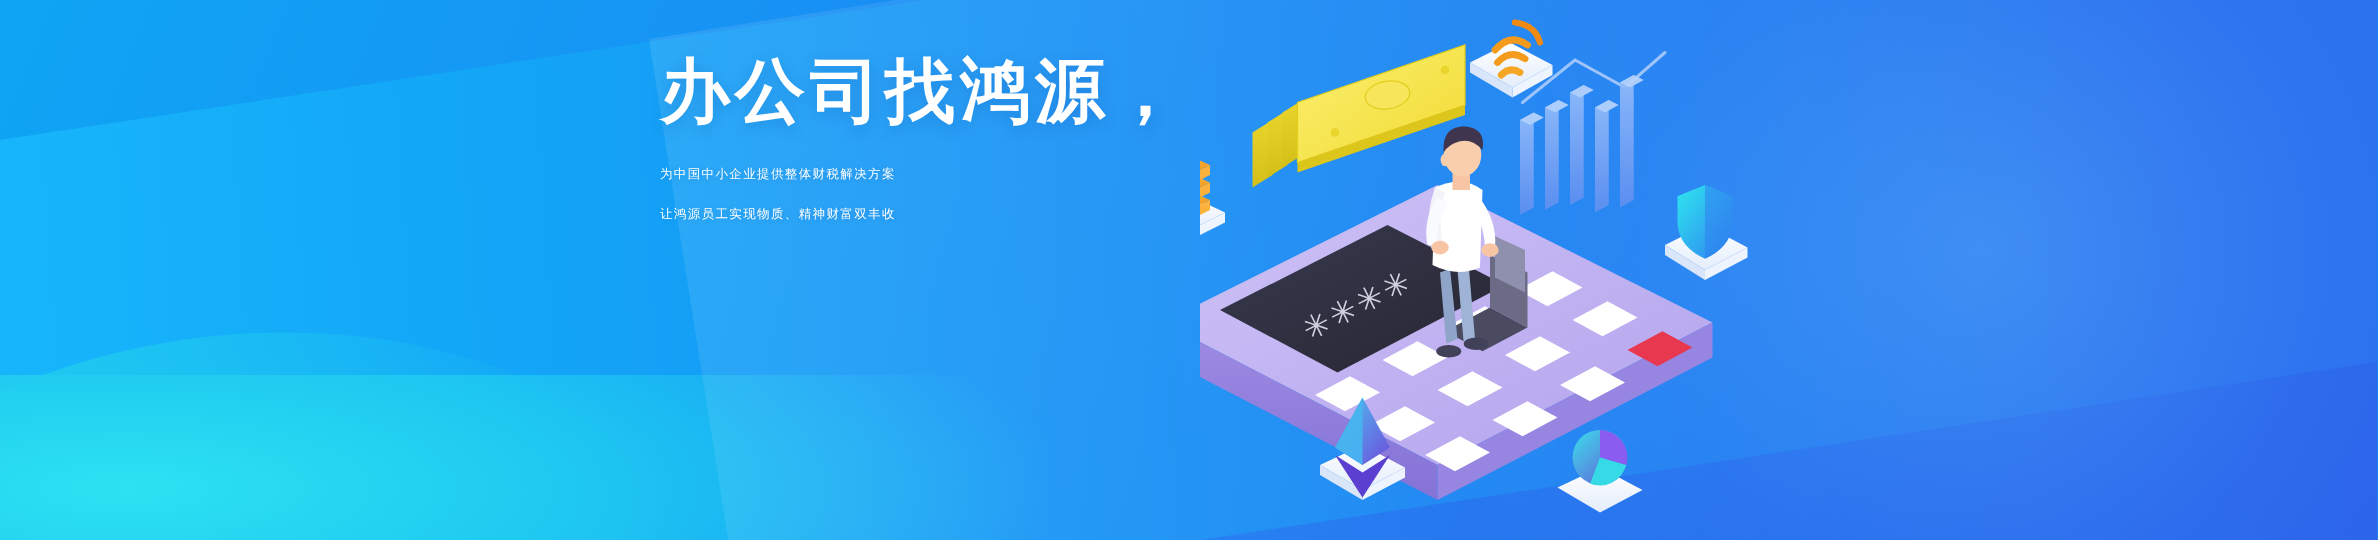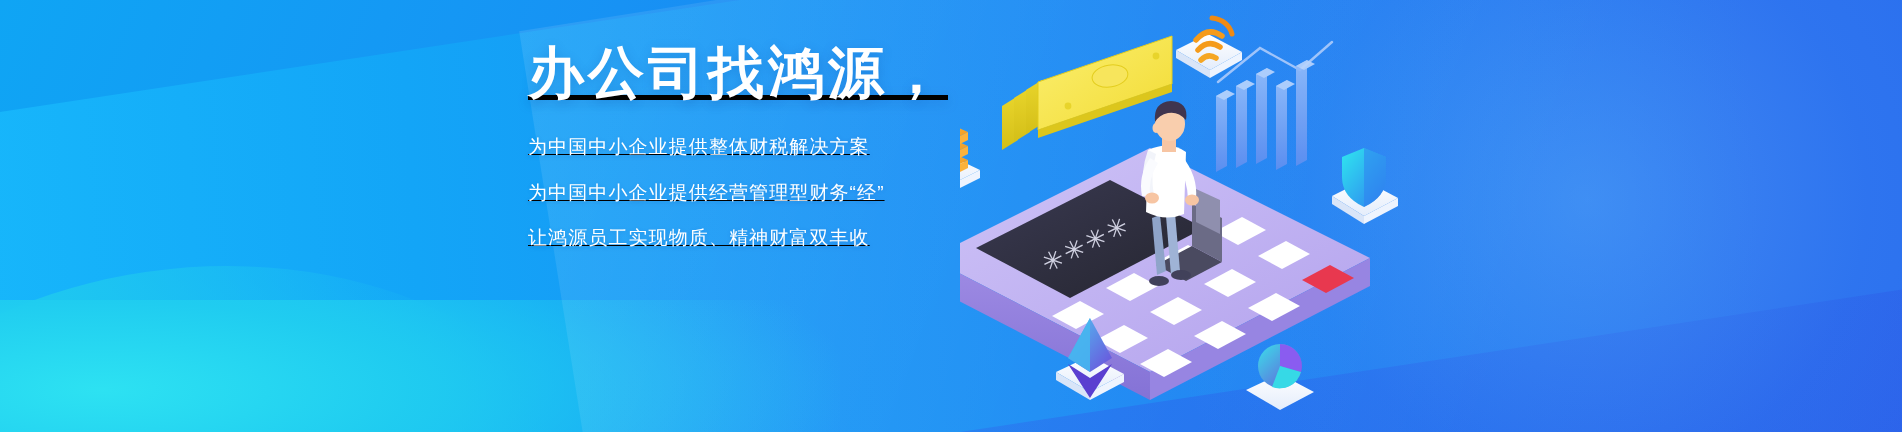--- a/index.html
+++ b/index.html
@@ -36,30 +36,30 @@
     position:absolute;right:-180px;top:-180px;width:900px;height:760px;
     background:radial-gradient(circle at 45% 50%,rgba(120,200,255,.30) 0%,rgba(80,160,250,.10) 45%,rgba(40,110,240,0) 72%);
   }
   .bg-diag-hi{
     position:absolute;left:560px;top:-90px;width:1500px;height:640px;
     background:linear-gradient(118deg,rgba(255,255,255,.10) 0%,rgba(255,255,255,.03) 40%,rgba(255,255,255,0) 65%);
     transform:rotate(-9deg);
   }
 
   
-  .copy{position:absolute;left:528px;top:40px;width:470px;text-decoration:underline;}
+  .copy{position:absolute;left:528px;top:40px;width:470px;}
   .headline{
     color:#ffffff;font-weight:bold;font-size:56px;line-height:1.18;
     letter-spacing:4px;white-space:nowrap;
     text-shadow:0 3px 12px rgba(10,60,150,.22);
   }
   .headline .l2{margin-left:0px;}
   .sublist{margin-top:26px;}
   .subline{
-    color:#ffffff;font-size:19px;line-height:1.55;
+    color:#ffffff;font-size:10px;line-height:1.55;
     letter-spacing:1.1px;white-space:nowrap;margin-bottom:16px;
     text-shadow:0 1px 4px rgba(10,60,150,.18);
   }
   .subline:last-child{margin-bottom:0;}
 
   
   .art{position:absolute;left:960px;top:0;width:500px;height:432px;}
   .art svg{display:block;}
 </style>
 </head>
@@ -73,21 +73,20 @@
   <div class="bg-cyan-bottom"></div>
   <div class="bg-glow-right"></div>
   <div class="bg-diag-hi"></div>
 
   <div class="copy">
     <div class="headline">
       <div class="l1">办公司找鸿源，</div>
     </div>
     <div class="sublist">
       <div class="subline">为中国中小企业提供整体财税解决方案</div>
-      <div class="subline">为中国中小企业提供经营管理型财务“经”</div>
       <div class="subline">让鸿源员工实现物质、精神财富双丰收</div>
     </div>
   </div>
 
   <div class="art">
     <svg width="500" height="432" viewBox="0 0 500 432" xmlns="http://www.w3.org/2000/svg">
       <defs>
         <linearGradient id="gCalcTop" x1="0" y1="0" x2="1" y2="1">
           <stop offset="0" stop-color="#cfc4f7"></stop>
             <stop offset="1" stop-color="#b3a2ed"></stop>

